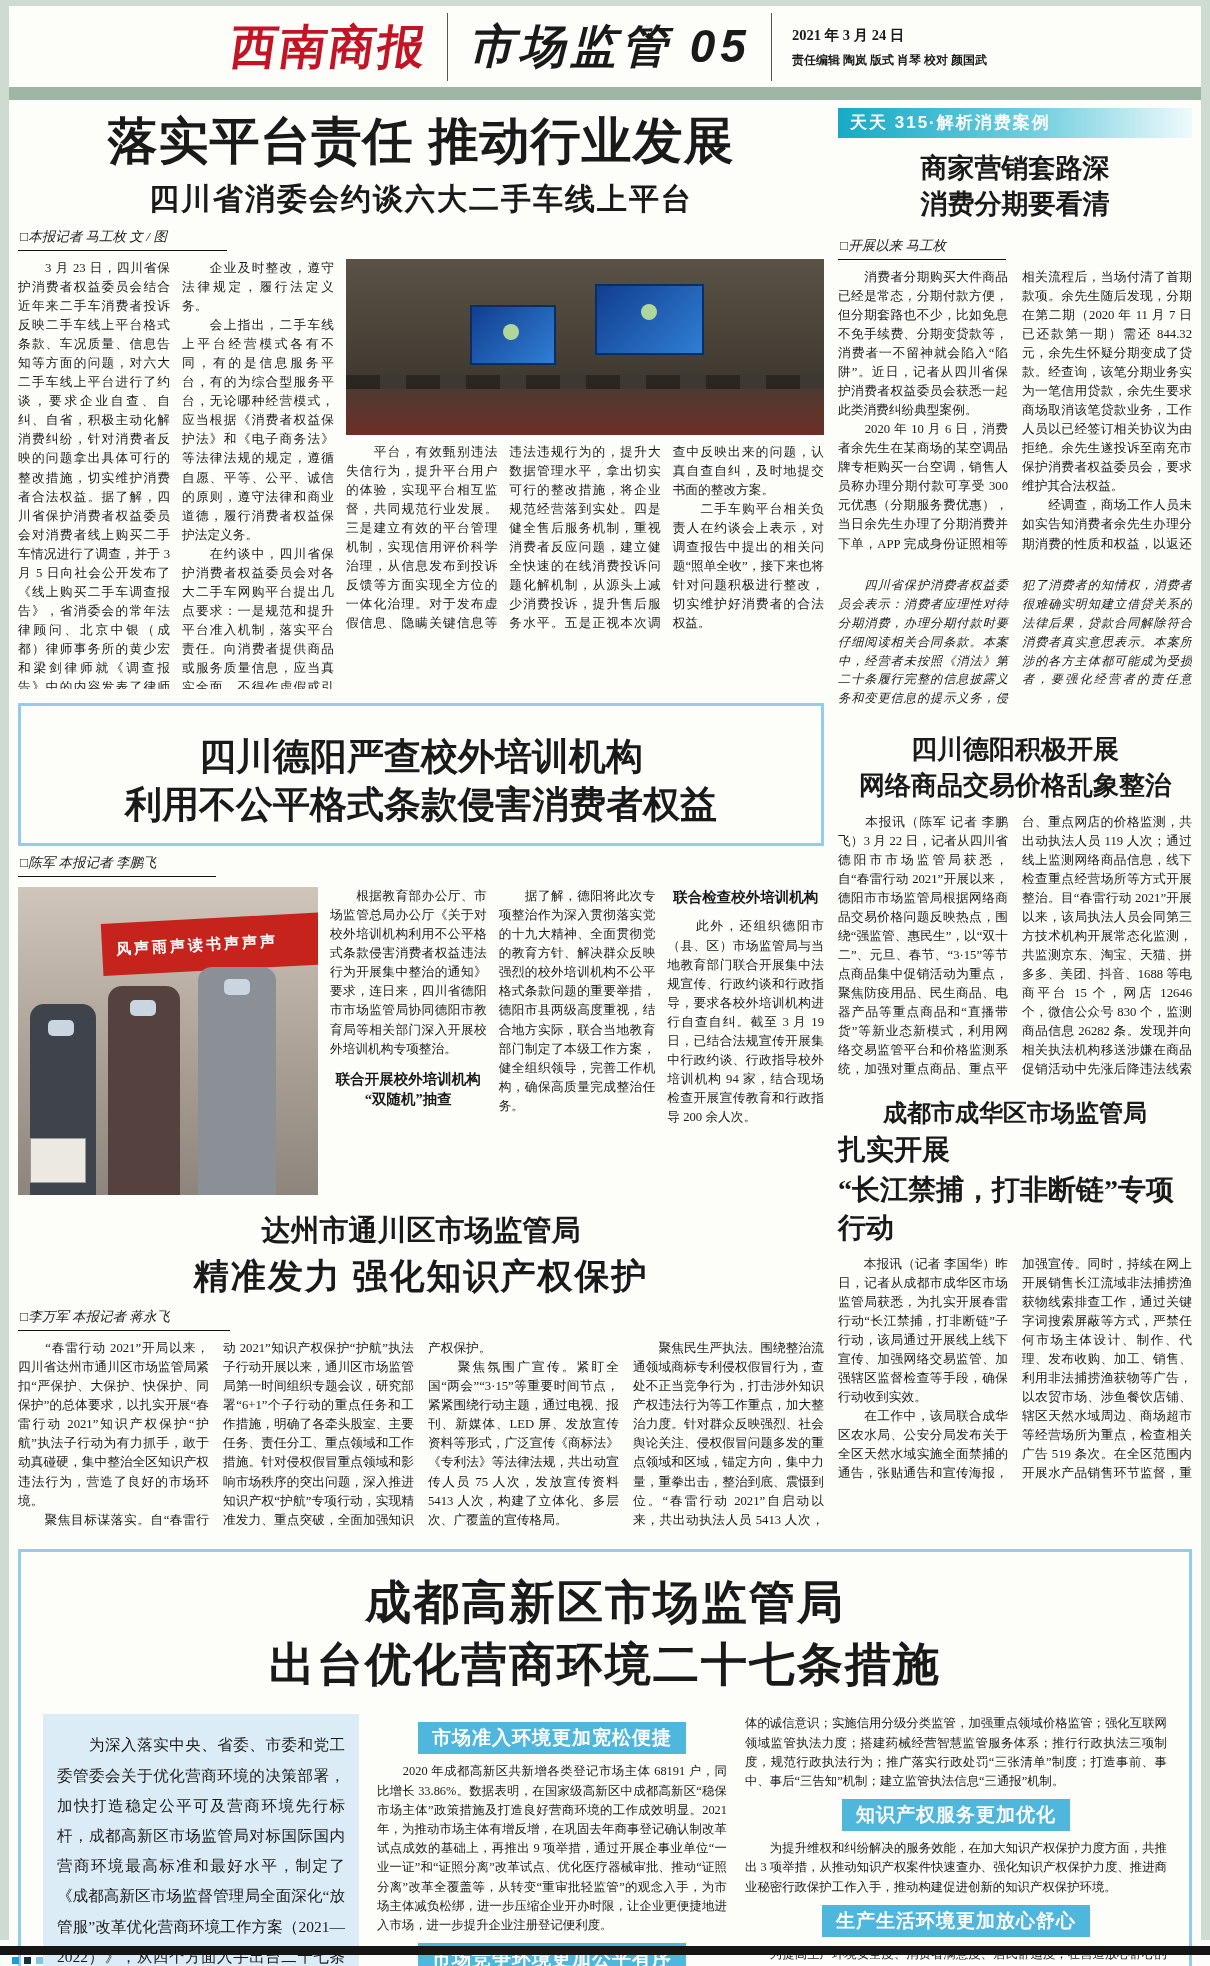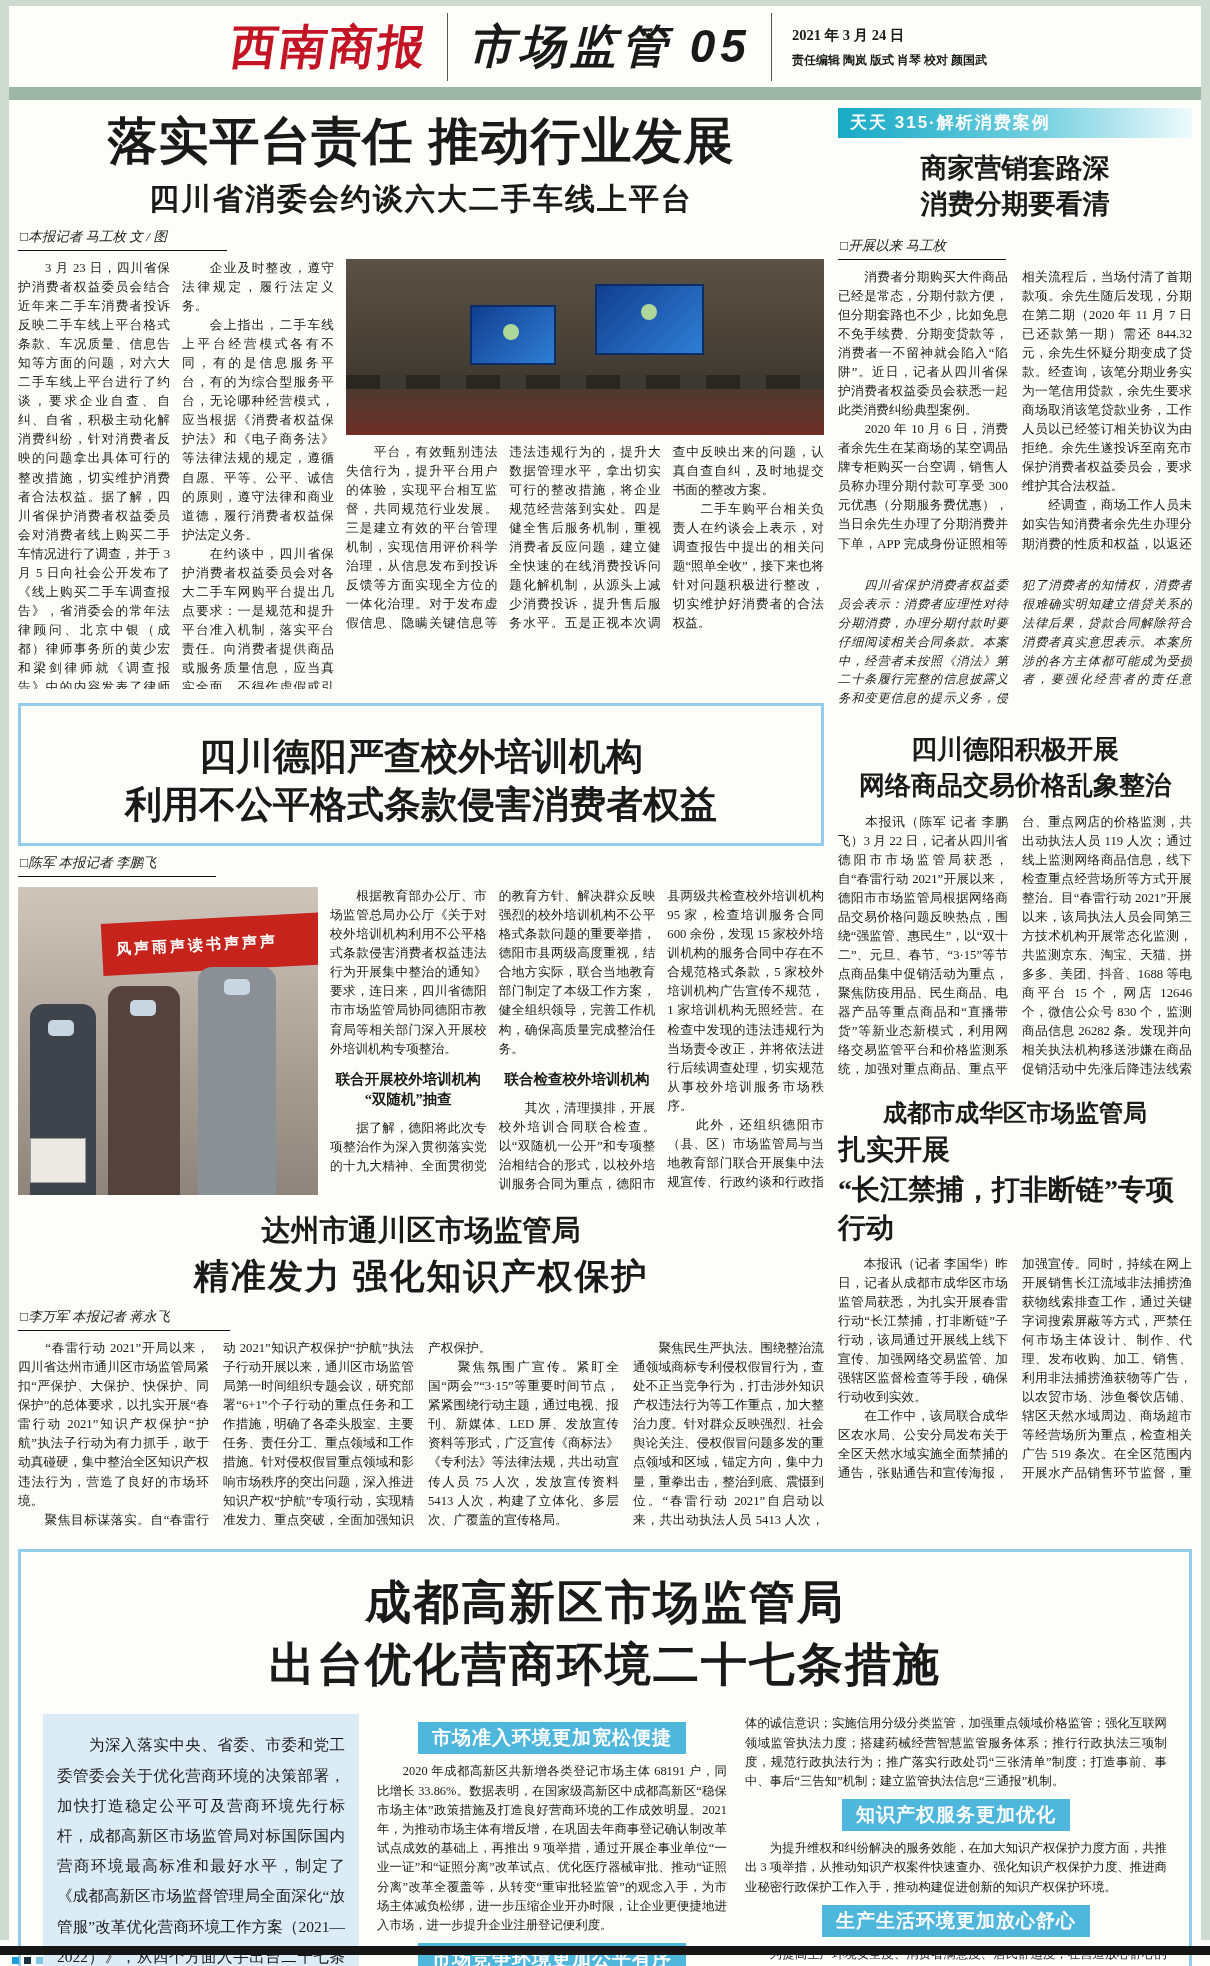--- a/index.html
+++ b/index.html
@@ -173,21 +173,20 @@
                   <div class="p2-mask" style="left:26px;top:12px;"></div>
                 </div>
               <div class="p2-card"></div>
             </div>
             <div class="deyang-cols">
               <div class="btxt">　　根据教育部办公厅、市场监管总局办公厅《关于对校外培训机构利用不公平格式条款侵害消费者权益违法行为开展集中整治的通知》要求，连日来，四川省德阳市市场监管局协同德阳市教育局等相关部门深入开展校外培训机构专项整治。</div>
               <div class="subhead-c">联合开展校外培训机构
 “双随机”抽查</div>
               <div class="btxt">　　据了解，德阳将此次专项整治作为深入贯彻落实党的十九大精神、全面贯彻党的教育方针、解决群众反映强烈的校外培训机构不公平格式条款问题的重要举措，德阳市县两级高度重视，结合地方实际，联合当地教育部门制定了本级工作方案，健全组织领导，完善工作机构，确保高质量完成整治任务。</div>
               <div class="subhead-c">联合检查校外培训机构</div>
-              <div class="btxt">　　其次，清理摸排，开展校外培训合同联合检查。以“双随机一公开”和专项整治相结合的形式，以校外培训服务合同为重点，德阳市县两级共检查校外培训机构 95 家，检查培训服务合同 600 余份，发现 15 家校外培训机构的服务合同中存在不合规范格式条款，5 家校外培训机构广告宣传不规范，1 家培训机构无照经营。在检查中发现的违法违规行为当场责令改正，并将依法进行后续调查处理，切实规范从事校外培训服务市场秩序。</div>
               <div class="btxt">　　此外，还组织德阳市（县、区）市场监管局与当地教育部门联合开展集中法规宣传、行政约谈和行政指导，要求各校外培训机构进行自查自纠。截至 3 月 19 日，已结合法规宣传开展集中行政约谈、行政指导校外培训机构 94 家，结合现场检查开展宣传教育和行政指导 200 余人次。</div>
 
             </div>
           </div>
         </div>
 
         <div class="dazhou-sec">
           <div class="dz-h1">达州市通川区市场监管局</div>
           <div class="dz-h2">精准发力  强化知识产权保护</div>
           <div class="byline">□李万军 本报记者 蒋永飞</div>

